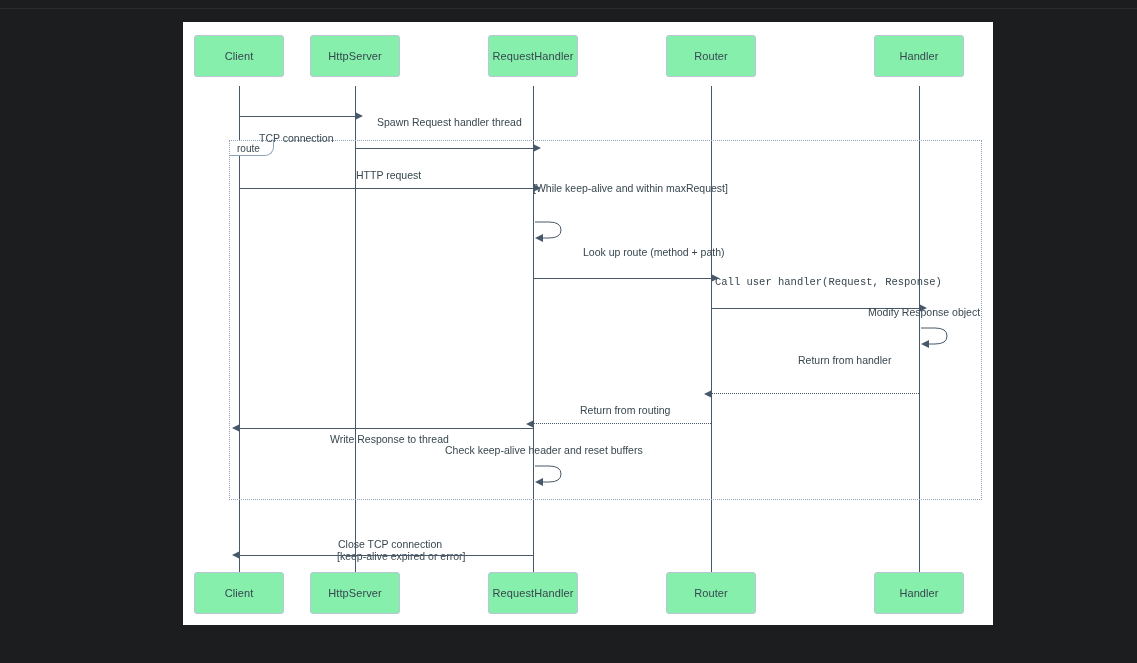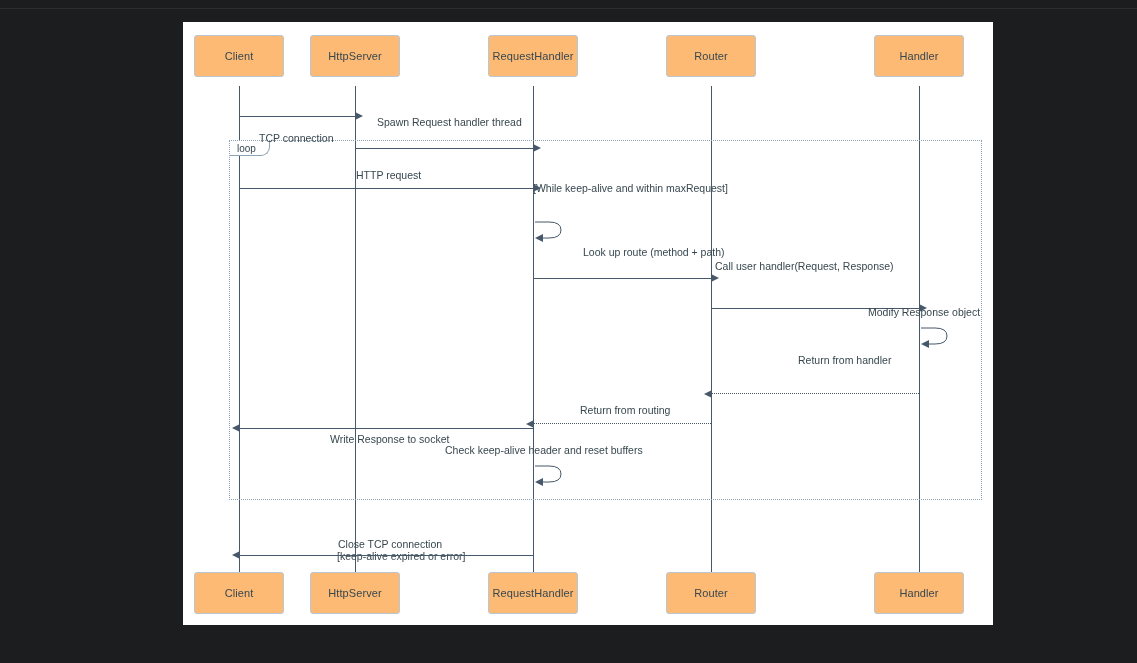--- a/index.html
+++ b/index.html
@@ -33,21 +33,21 @@
     top: 22px;
     width: 810px;
     height: 603px;
     background: #ffffff;
   }
   
   .participant {
     position: absolute;
     width: 90px;
     height: 42px;
-    background: #fdba74;
+    background: #86efac;
     border: 1px solid #b9c6d4;
     border-radius: 3px;
     box-sizing: border-box;
     display: flex;
     align-items: center;
     justify-content: center;
     color: #37474f;
     font-size: 11px;
     letter-spacing: .1px;
   }
@@ -137,21 +137,21 @@
 
   <div id="canvas">
 
     <div class="lifeline" style="left:56px;  top:64px; height:507px;"></div>
     <div class="lifeline" style="left:172px; top:64px; height:507px;"></div>
     <div class="lifeline" style="left:350px; top:64px; height:507px;"></div>
     <div class="lifeline" style="left:528px; top:64px; height:507px;"></div>
     <div class="lifeline" style="left:736px; top:64px; height:507px;"></div>
 
     <div class="fragment" style="left:46px; top:118px; width:753px; height:360px;">
-      <div class="fragment-tag">loop</div>
+      <div class="fragment-tag">route</div>
     </div>
     <div class="fragment-cond" style="left:350px; top:119px;">[While keep-alive and within maxRequest]</div>
 
     <div class="fragment-cond" style="left:154px; top:487px;">[keep-alive expired or error]</div>
 
     <div class="participant" style="left:11px;  top:13px;">
       <span>Client</span>
     </div>
     <div class="participant" style="left:127px; top:13px;">
       <span>HttpServer</span>
@@ -202,21 +202,21 @@
         <path d="M 2 4 L 16 4 Q 28 4 28 12 Q 28 20 16 20 L 6 20" fill="none" stroke="#47586b" stroke-width="1"></path>
         <polygon points="10,16 10,24 2,20" fill="#47586b"></polygon>
       </svg>
     </div>
 
     <div class="msg-label" style="left:400px; top:224px;">Look up route (method + path)</div>
     <div class="msg" style="left:351px; top:256px; width:177px;">
       <span class="arrowhead right"></span>
     </div>
 
-    <div class="msg-label" style="left:532px; top:238px;">Call user handler(Request, Response)</div>
+    <div class="msg-label" style="left:532px; top:254px;font-family:Liberation Mono, monospace;">Call user handler(Request, Response)</div>
     <div class="msg" style="left:529px; top:286px; width:207px;">
       <span class="arrowhead right"></span>
     </div>
 
     <div class="msg-label" style="left:685px; top:284px;">Modify Response object</div>
     <div class="selfcall" style="left:736px; top:302px;">
       <svg width="34" height="24" viewBox="0 0 34 24">
         <path d="M 2 4 L 16 4 Q 28 4 28 12 Q 28 20 16 20 L 6 20" fill="none" stroke="#47586b" stroke-width="1"></path>
         <polygon points="10,16 10,24 2,20" fill="#47586b"></polygon>
       </svg>
@@ -225,21 +225,21 @@
     <div class="msg-label" style="left:592px; top:332px;padding-left:23px;">Return from handler</div>
     <div class="msg dotted" style="left:529px; top:371px; width:207px;">
       <span class="arrowhead left" style="top:-4px;"></span>
     </div>
 
     <div class="msg-label" style="left:397px; top:382px;">Return from routing</div>
     <div class="msg dotted" style="left:351px; top:401px; width:177px;">
       <span class="arrowhead left" style="top:-4px;"></span>
     </div>
 
-    <div class="msg-label" style="left:147px; top:411px;">Write Response to socket</div>
+    <div class="msg-label" style="left:147px; top:411px;">Write Response to thread</div>
     <div class="msg" style="left:57px; top:406px; width:293px; top:406px;">
       <span class="arrowhead left"></span>
     </div>
 
     <div class="msg-label" style="left:262px; top:422px;">Check keep-alive header and reset buffers</div>
     <div class="selfcall" style="left:350px; top:440px;">
       <svg width="34" height="24" viewBox="0 0 34 24">
         <path d="M 2 4 L 16 4 Q 28 4 28 12 Q 28 20 16 20 L 6 20" fill="none" stroke="#47586b" stroke-width="1"></path>
         <polygon points="10,16 10,24 2,20" fill="#47586b"></polygon>
       </svg>

